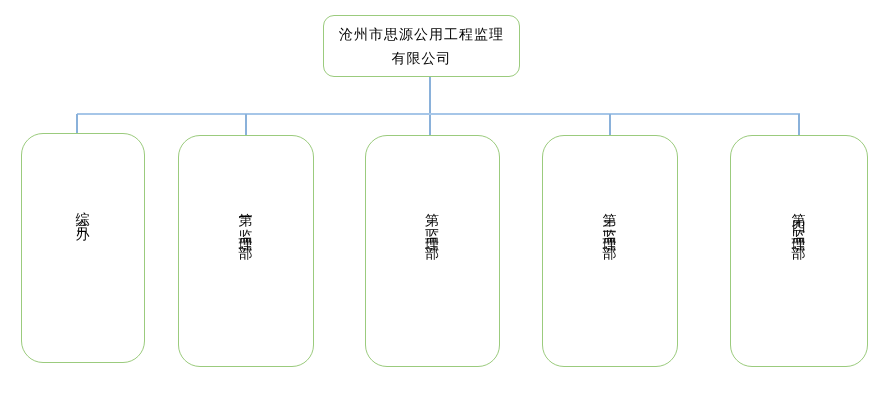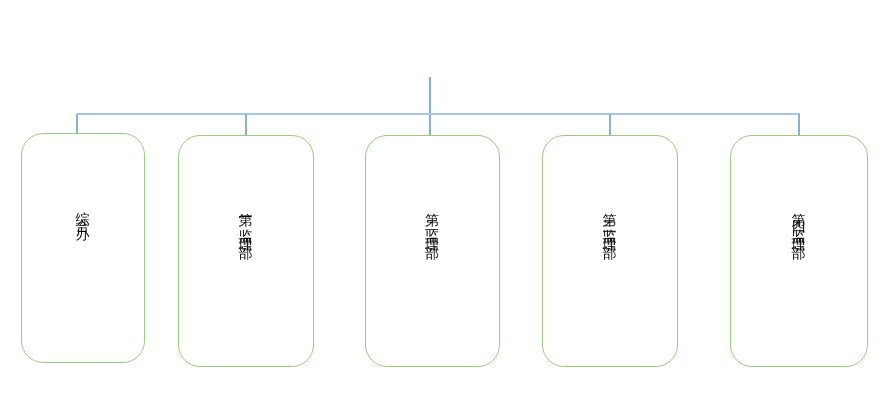--- a/index.html
+++ b/index.html
@@ -59,20 +59,24 @@
   .drop-1 { left: 76px; top: 114px; height: 19px; }
   .drop-2 { left: 245px; }
   .drop-4 { left: 609px; }
   .drop-5 { left: 798px; }
 </style>
 </head>
 <body>
 
 <div class="canvas">
 
+  <div class="box root-box">
+    <div class="root-label">沧州市思源公用工程监理
+有限公司</div>
+  </div>
 
   <div class="connector stem"></div>
   <div class="connector hline"></div>
   <div class="connector drop drop-1"></div>
   <div class="connector drop drop-2"></div>
   <div class="connector drop drop-4"></div>
   <div class="connector drop drop-5"></div>
 
   <div class="box dept-box dept-1">
     <div class="dept-label">综合办</div>

